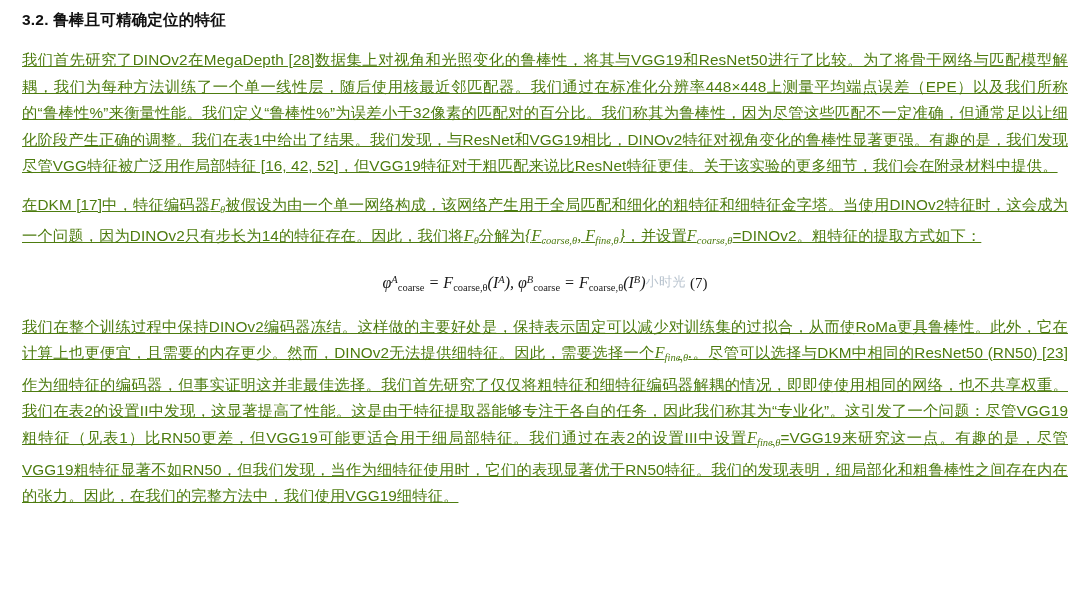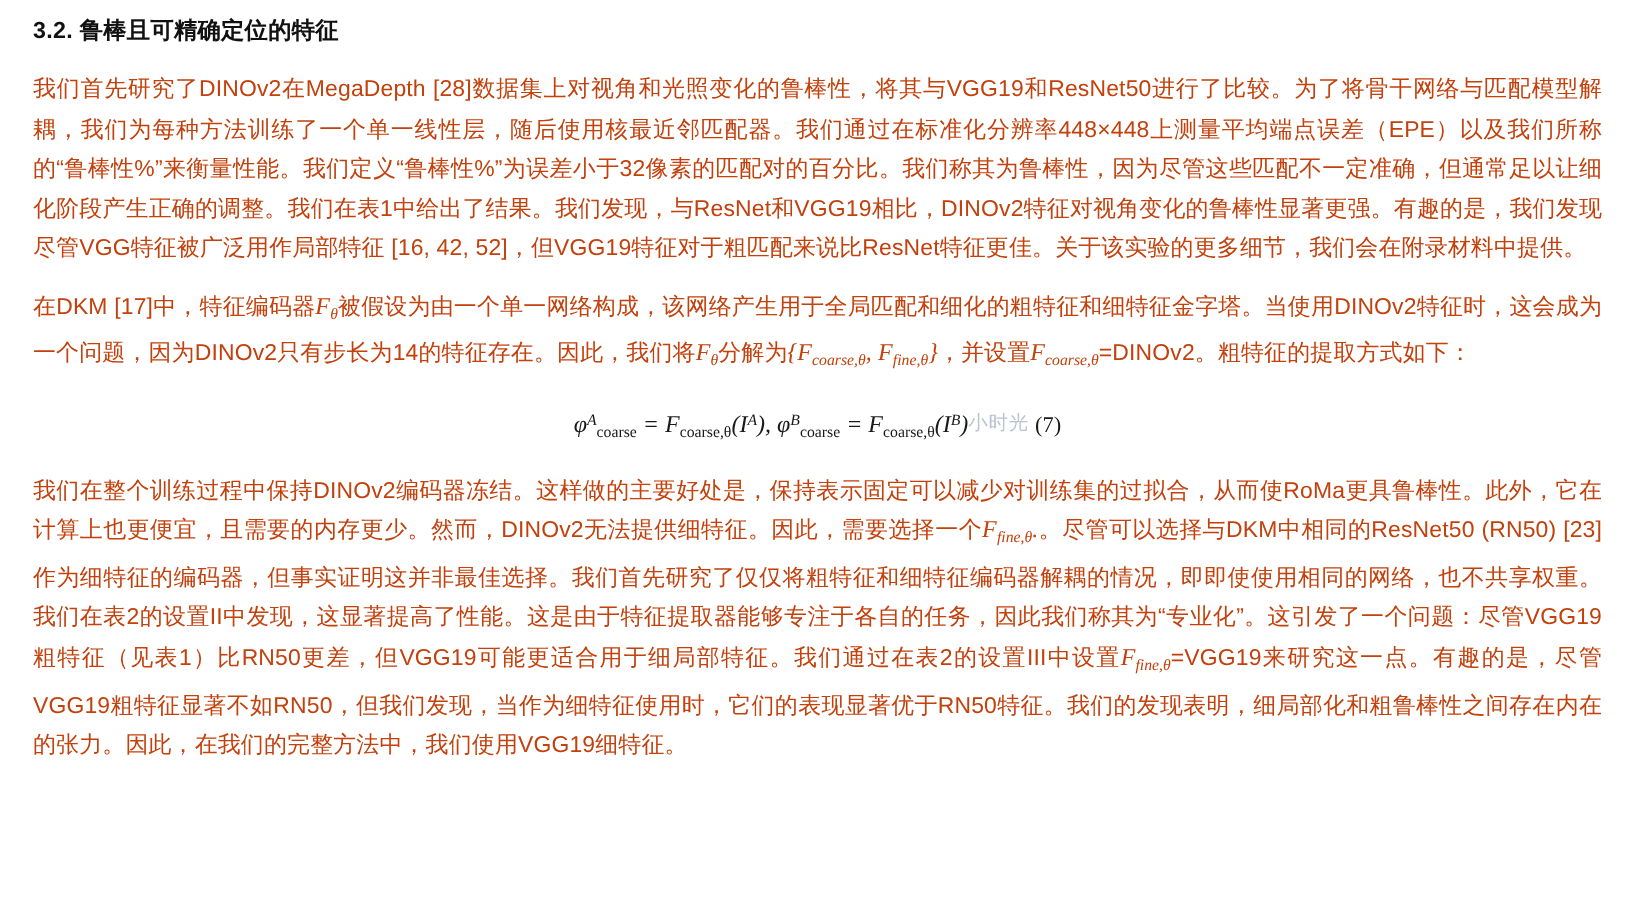--- a/index.html
+++ b/index.html
@@ -26,22 +26,23 @@
     font-weight: bold;
     color: #111111;
     margin: 0 0 16px 0;
     letter-spacing: 0.2px;
   }
   p.body-text {
     font-size: 15.3px;
     line-height: 26.5px;
     margin: 0 0 12px 0;
     text-align: justify;
-    color: #c2410c;
+    color: #4d7c0f;
     letter-spacing: 0.1px;
+    text-decoration: underline;
   }
   .eq-block {
     margin: 18px 0 20px 0;
     text-align: center;
     font-family: "Liberation Serif", serif;
     font-size: 17px;
     color: #1a1a1a;
   }
   .eq-inline {
     font-family: "Liberation Serif", serif;

